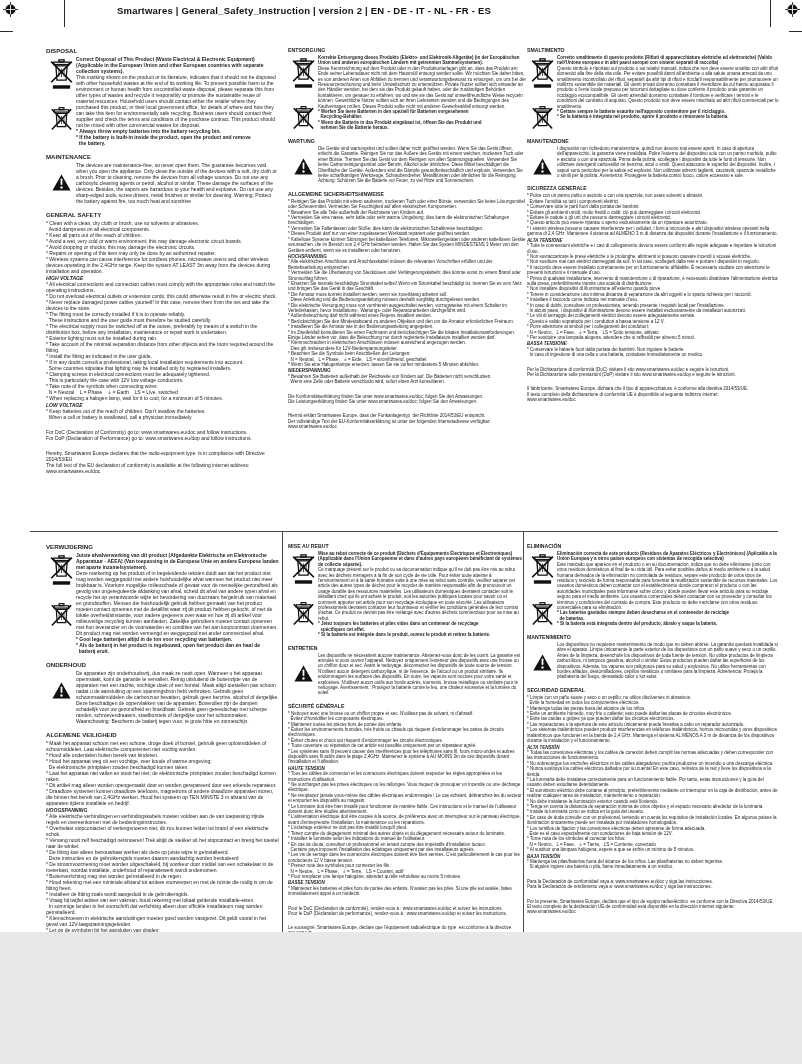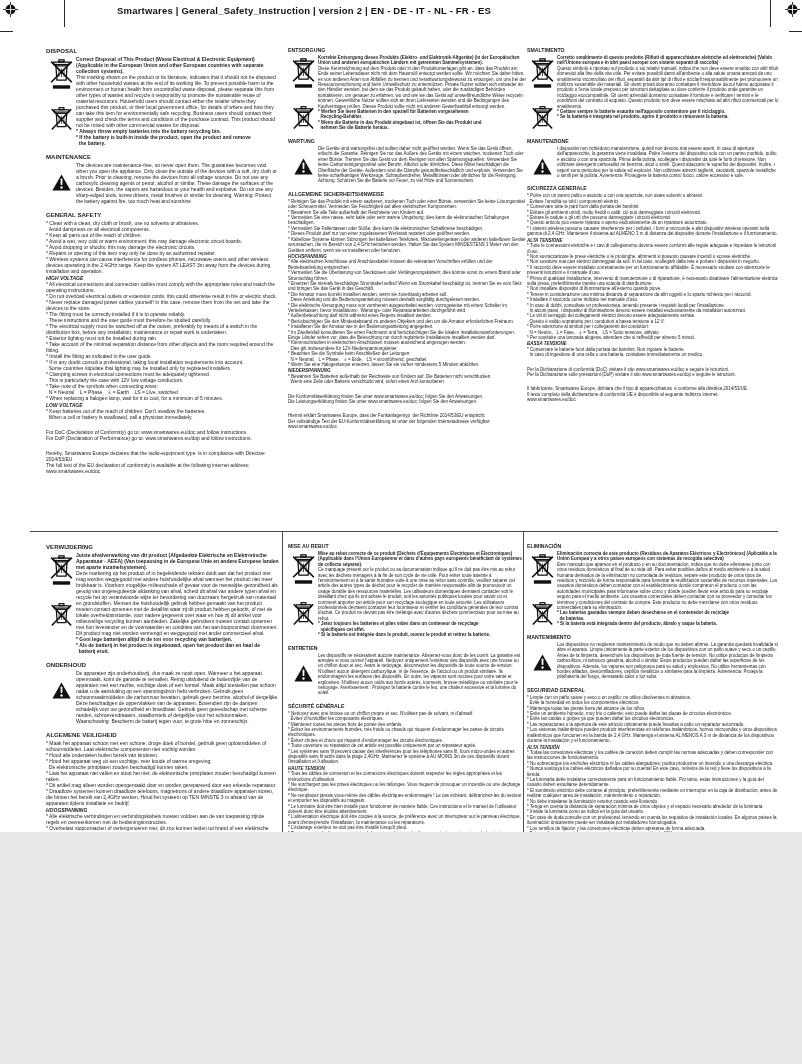--- a/index.html
+++ b/index.html
@@ -1,16 +1,16 @@
 <!DOCTYPE html>
 <html><head>
 <meta charset="utf-8">
 <style>
   html,body{margin:0;padding:0;background:#e8e8e8;}
-  .page{position:relative;width:802px;height:832px;background:#ffffff;overflow:hidden;
+  .page{position:relative;width:802px;height:932px;background:#ffffff;overflow:hidden;
         font-family:"Liberation Sans",sans-serif;color:#161616;}
   
   .regmark{position:absolute;width:15px;height:15px;}
   .trim-v{position:absolute;width:1px;background:#2a2a2a;}
   .trim-h{position:absolute;height:1px;background:#2a2a2a;}
   .bottom-edge{position:absolute;left:22px;top:1060px;width:780px;height:3px;background:#0d0d0d;}
   
   .fold-h{position:absolute;left:30px;top:531px;width:748px;height:1px;background:#4a4a4a;}
   .fold-v{position:absolute;top:532px;height:484px;width:1px;background:#4a4a4a;}
   

